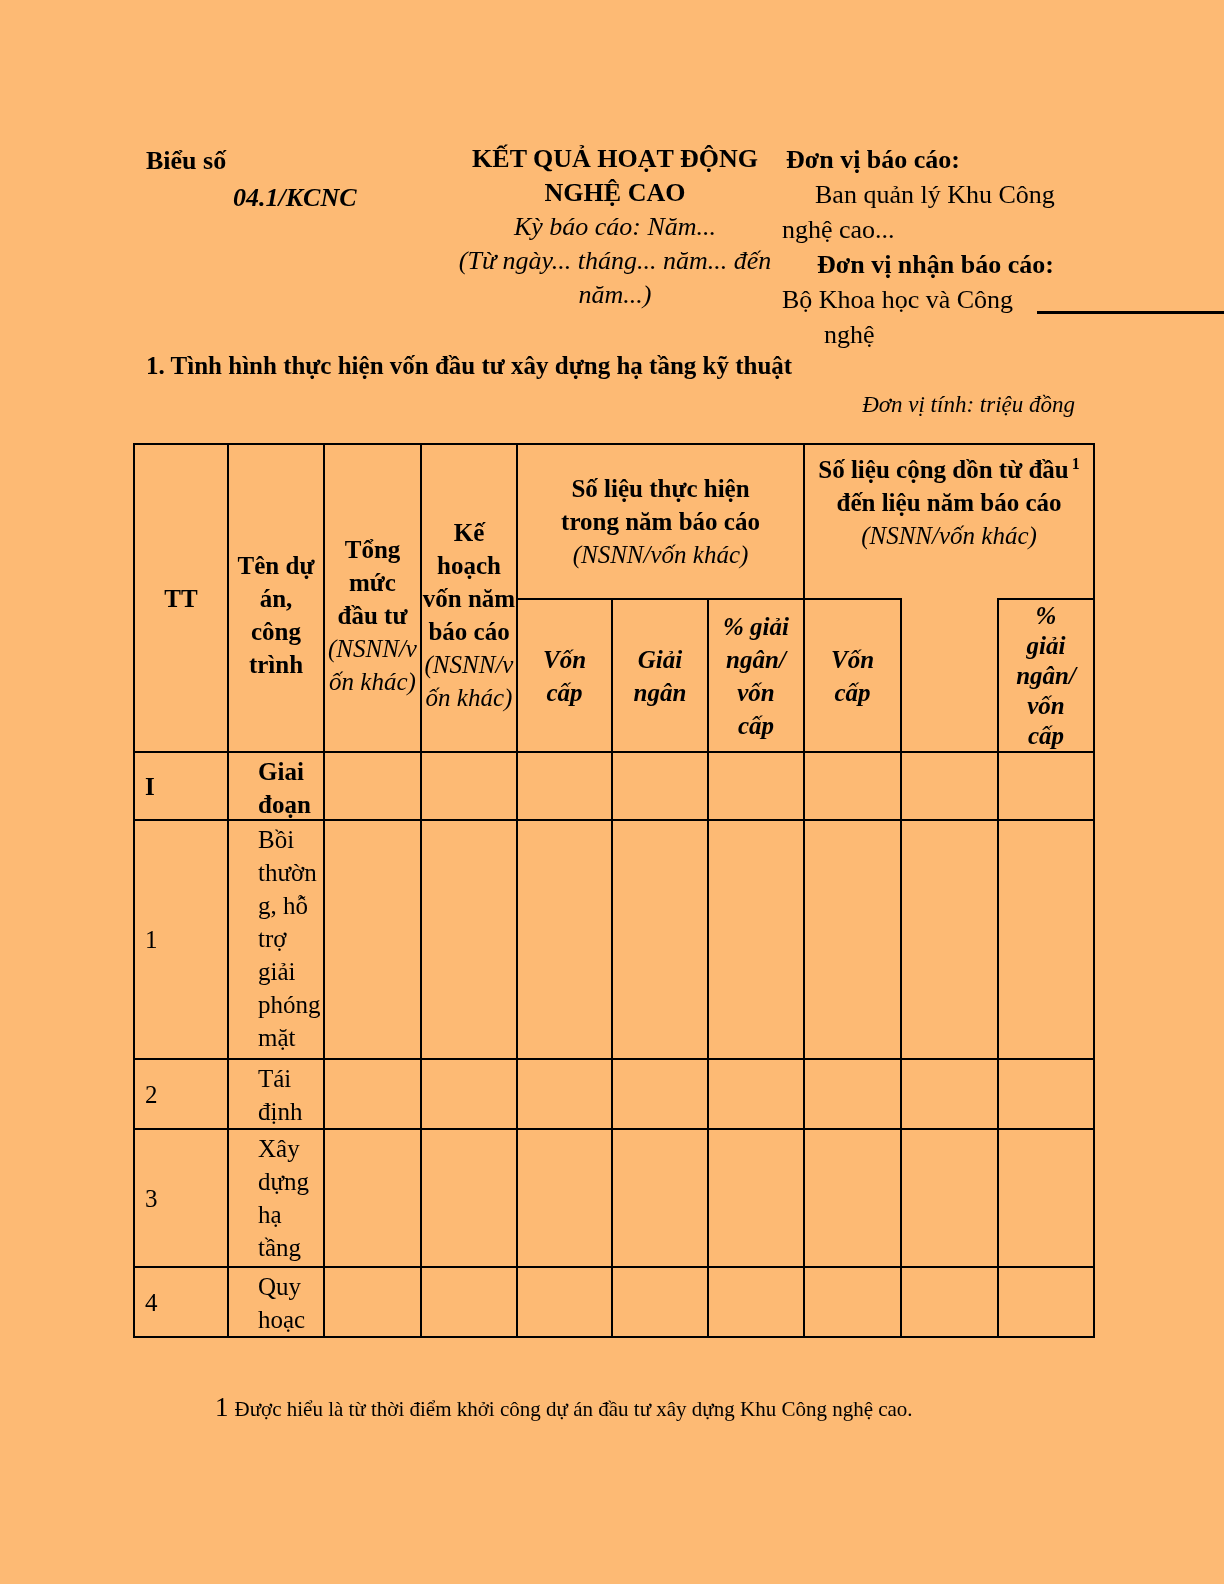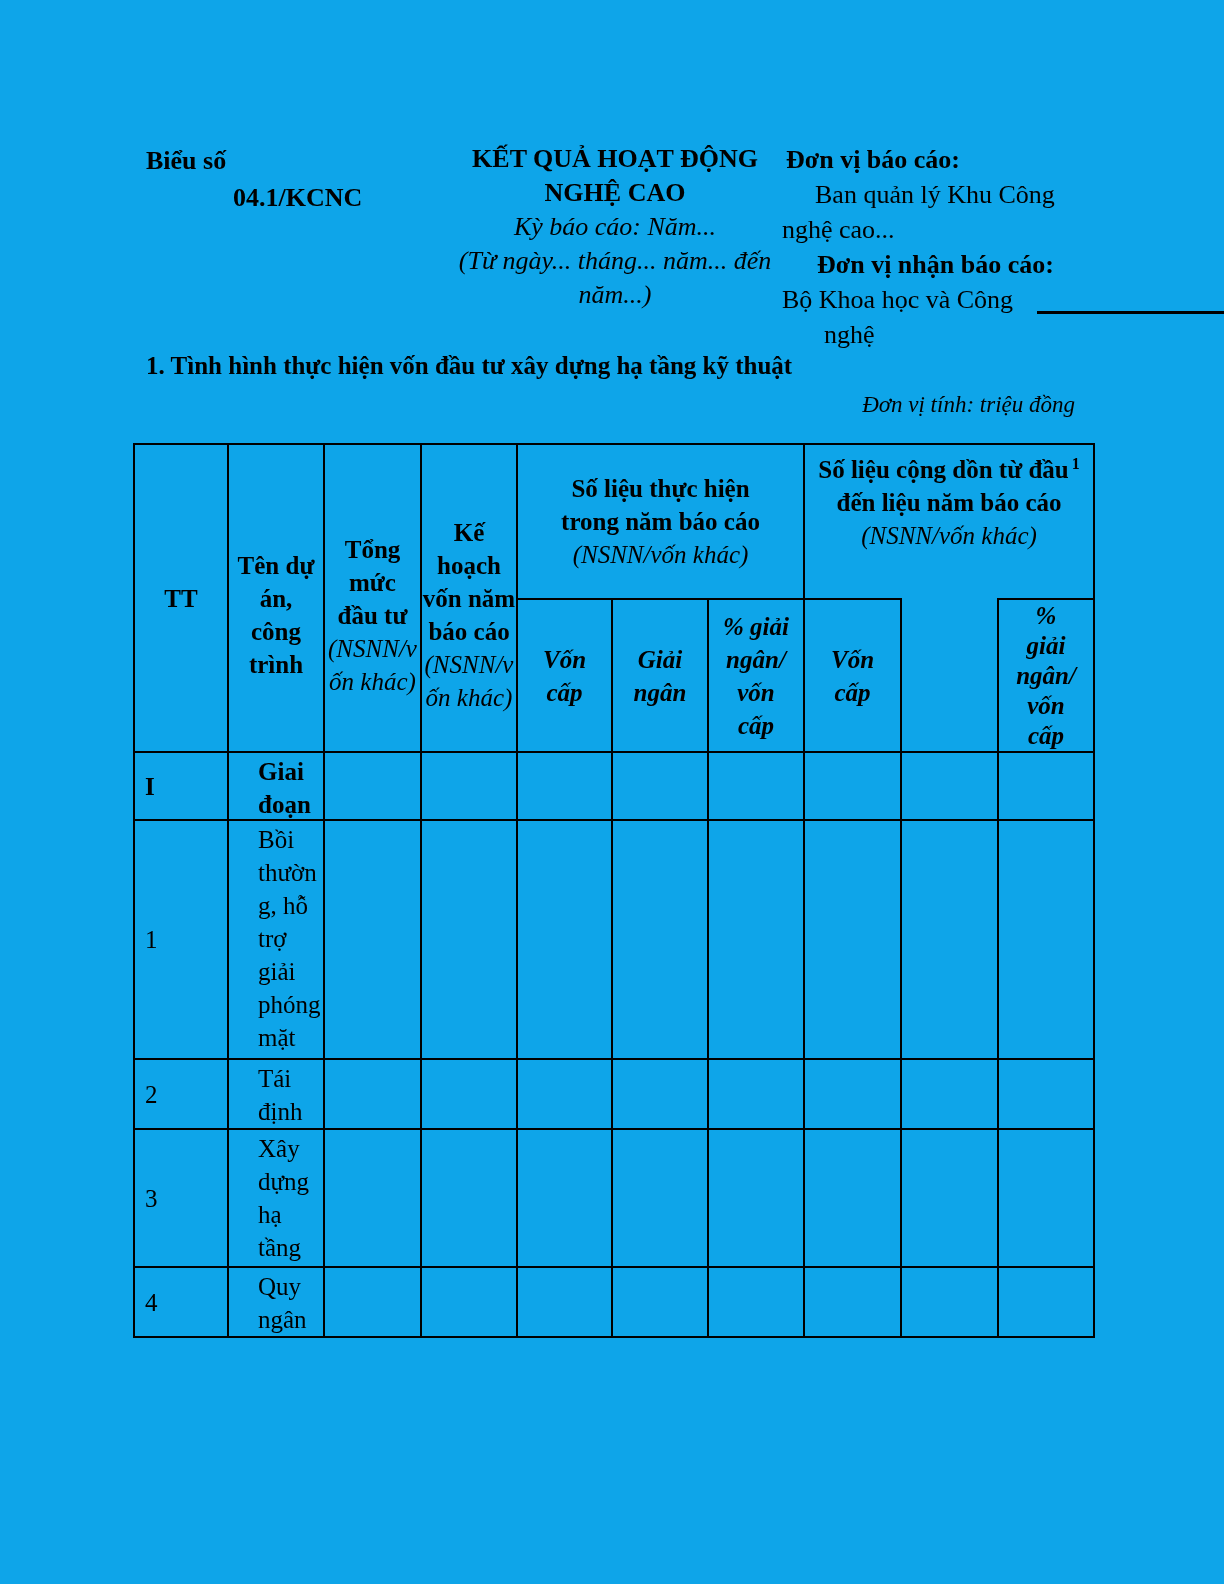--- a/index.html
+++ b/index.html
@@ -1,31 +1,31 @@
 <!DOCTYPE html>
 <html><head>
 <meta charset="utf-8">
 <style>
   html,body{margin:0;padding:0;background:#888;}
   .page{
     position:relative;
     width:1224px;height:1584px;
-    background:#0ea5e9;
+    background:#fdba74;
     font-family:"Liberation Serif","DejaVu Serif",serif;
     color:#000;
     overflow:hidden;
   }
   .abs{position:absolute;}
   .b{font-weight:bold;}
   .it{font-style:italic;}
   .pre{white-space:pre-line;}
 
   
   .hdr-left{left:146px;top:142px;width:280px;font-size:26px;line-height:37px;font-weight:bold;}
-  .hdr-left .ln2{padding-left:87px;}
+  .hdr-left .ln2{padding-left:87px;font-style:italic;}
   .hdr-center{left:432px;top:142px;width:366px;text-align:center;font-size:26px;line-height:34px;}
   .hdr-right{left:782px;top:142px;width:442px;font-size:26px;line-height:35px;}
   .hdr-right .u1{padding-left:4px;}
   .hdr-right .u2{padding-left:33px;}
   .hdr-right .u3{padding-left:0;}
   .hdr-right .u4{padding-left:35px;}
   .hdr-right .u5{padding-left:0;}
   .hdr-right .u6{padding-left:42px;}
   .blank-line{left:1037px;top:311px;width:187px;height:3px;background:#000;}
 
@@ -249,29 +249,32 @@
             <td></td>
           <td></td>
             <td></td>
           <td></td>
             <td></td>
         </tr>
         <tr class="row-4">
           <td class="tt">4</td>
           <td class="nm">
               <div class="cellclip pre">Quy
-ngân</div>
+hoạc</div>
             </td>
           <td></td>
             <td></td>
           <td></td>
             <td></td>
           <td></td>
             <td></td>
           <td></td>
             <td></td>
         </tr>
       </tbody>
     </table>
   </div>
 
+  <div class="abs footnote">
+    <span class="fn-ref">1</span><span>Được hiểu là từ thời điểm khởi công dự án đầu tư xây dựng Khu Công nghệ cao.</span>
+  </div>
 
 </div>
 
 </body></html>

